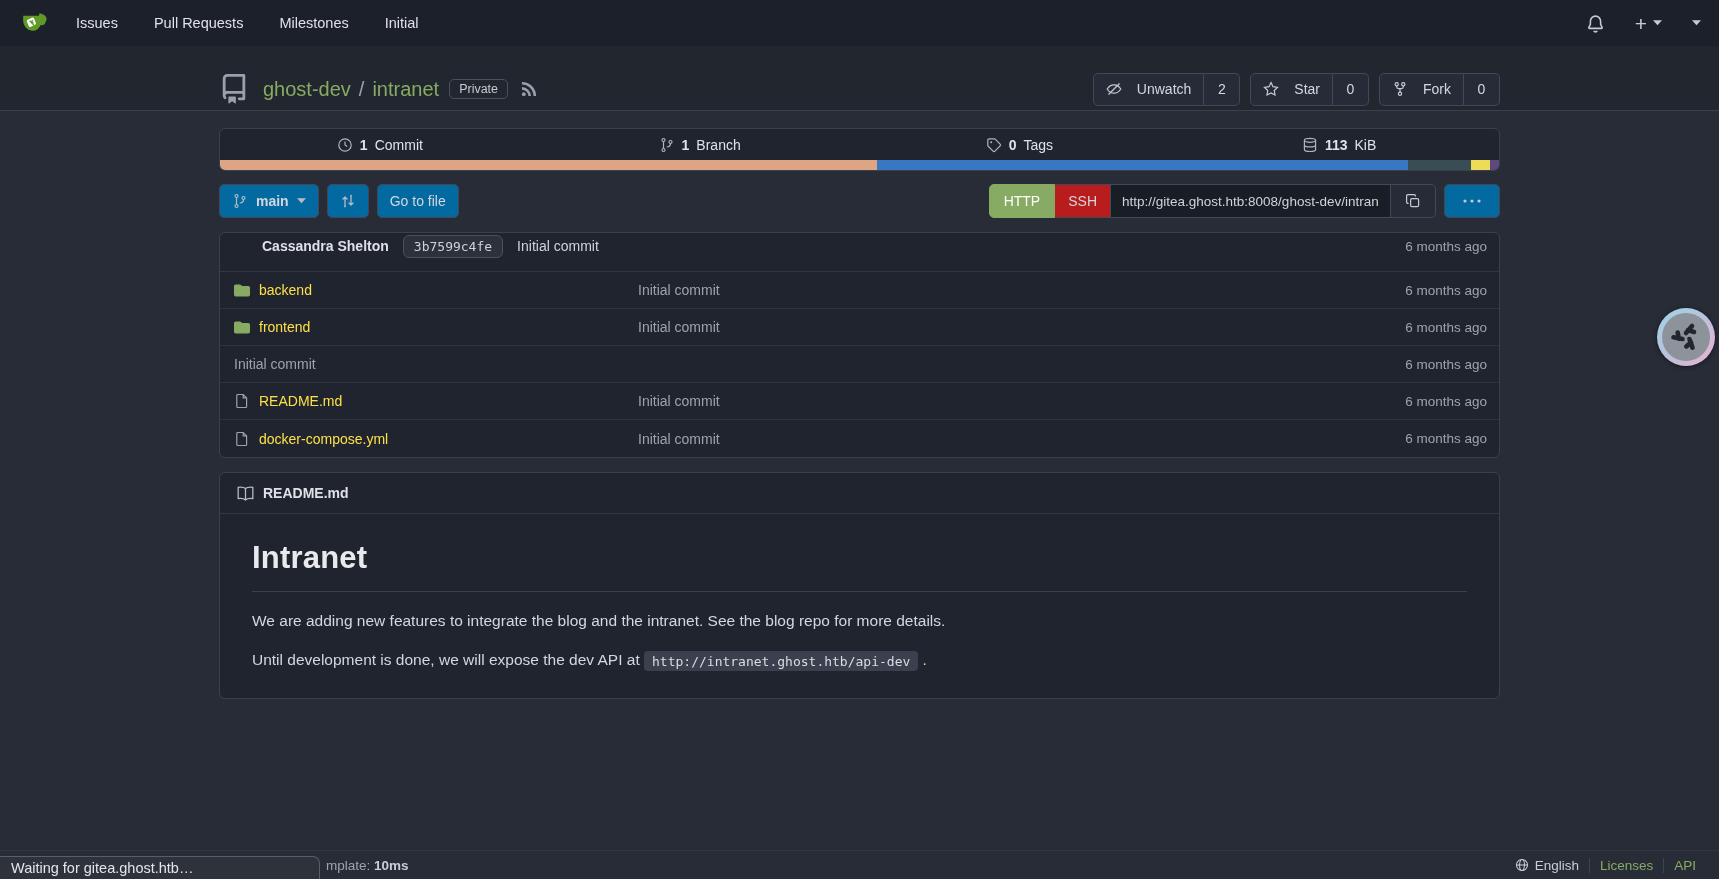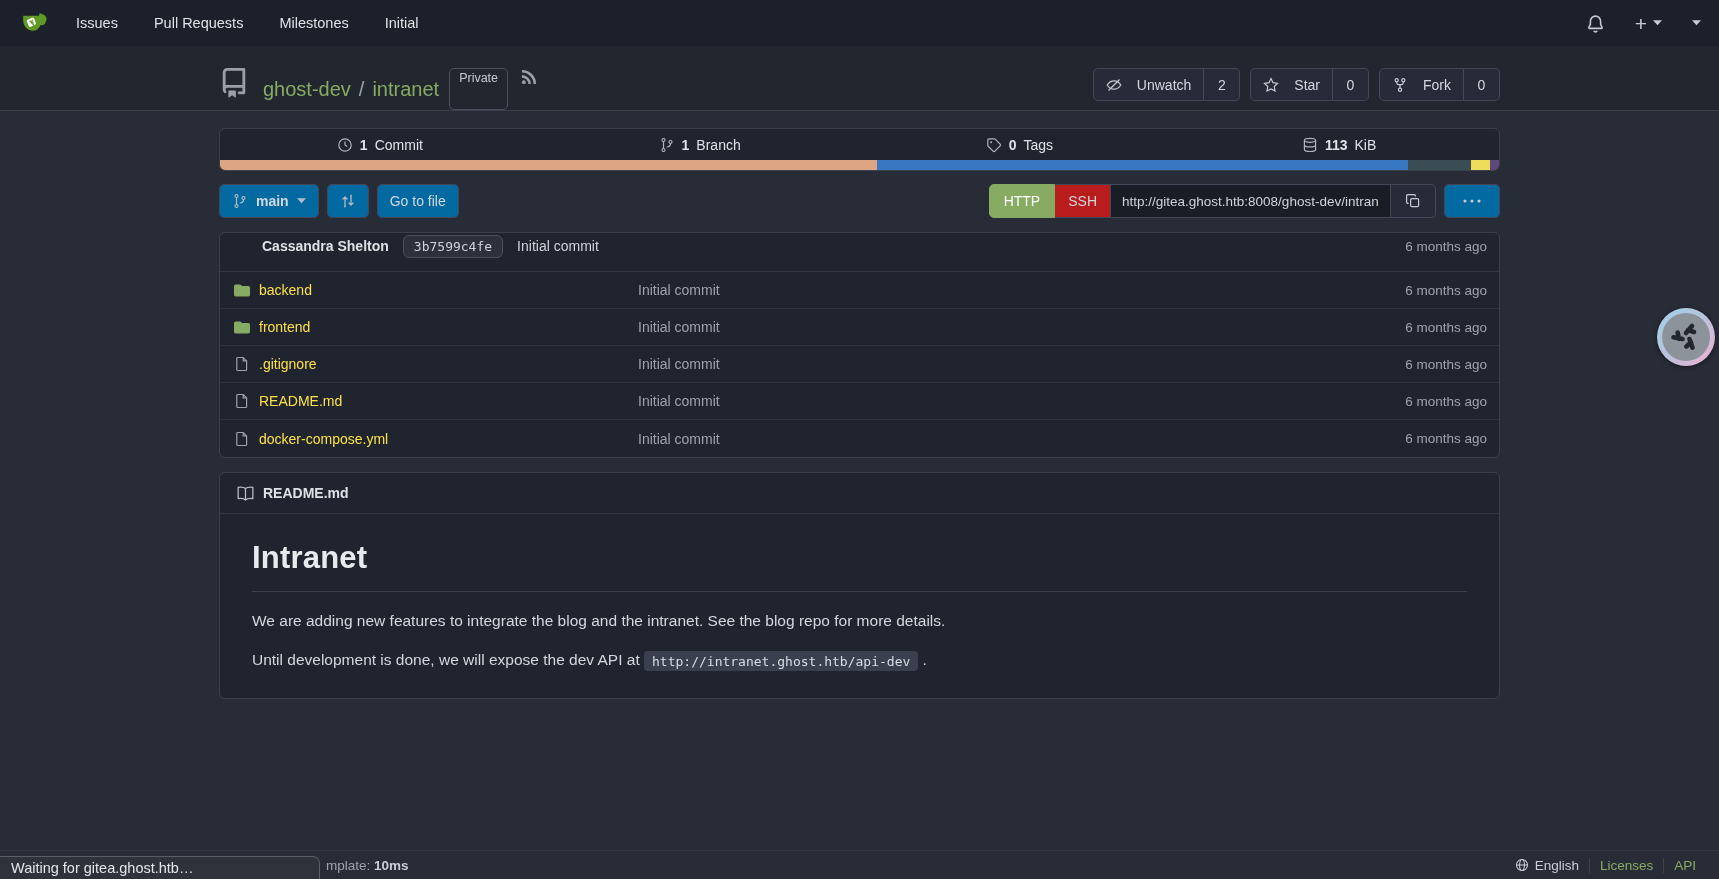--- a/index.html
+++ b/index.html
@@ -17,21 +17,21 @@
   .nav-links { display:flex; gap:36px; }
   .nav-link { font-size:14.5px; color:#dee1e6; cursor:pointer; }
   .nav-right { margin-left:auto; display:flex; align-items:center; gap:30px; color:#c6cad2; }
   .nav-iconbtn { display:flex; align-items:center; gap:6px; cursor:pointer; }
   .plus-glyph { font-size:21px; line-height:1; color:#c6cad2; font-weight:400; }
   .caret { width:9px; height:6px; }
 
   
   .repo-head { background:#22262f; border-bottom:1px solid #3b414c; }
   .rh-inner { width:1281px; margin:0 auto; }
-  .title-row { display:flex; padding-top:22px; height:64px; }
+  .title-row { display:flex; align-items:center; padding-top:22px; height:64px; }
   .repo-icon { color:#9aa0aa; margin-right:14px; }
   .repo-title { font-size:20px; display:flex; align-items:center; gap:8px; }
   .repo-link { color:#87ab63; cursor:pointer; }
   .repo-sep { color:#9da3ad; }
   .badge-private { font-size:12.5px; color:#c6cad2; border:1px solid #4a505c; border-radius:5px; padding:2px 9px; margin-left:10px; }
   .rss-icon { color:#9aa0aa; margin-left:12px; cursor:pointer; }
   .title-actions { margin-left:auto; display:flex; gap:10px; }
   .act-group { display:flex; }
   .act-btn, .act-count {
     height:33px; display:flex; align-items:center; gap:15px; font-size:14px;
@@ -348,27 +348,20 @@
           <svg class="ficon-folder" width="16" height="16" viewBox="0 0 16 16" fill="currentColor">
             <path d="M1.75 2.5h4c.46 0 .9.18 1.23.51l.82.82c.1.1.24.17.38.17h6.07c.97 0 1.75.78 1.75 1.75v7A1.75 1.75 0 0 1 14.25 14.5H1.75A1.75 1.75 0 0 1 0 12.75v-8.5C0 3.28.78 2.5 1.75 2.5z"></path>
           </svg>
           <a>frontend</a>
         </span>
         <a class="fmsg">Initial commit</a>
         <span class="row-time">6 months ago</span>
       </div>
 
       <div class="frow">
-        <span class="fname">
-          <svg class="ficon-file" width="16" height="16" viewBox="0 0 16 16" fill="none" stroke="currentColor" stroke-width="1.2">
-            <path d="M3.8 1.5h5.4L12.6 4.9v8.6a1 1 0 0 1-1 1H3.8a1 1 0 0 1-1-1V2.5a1 1 0 0 1 1-1z"></path>
-            <path d="M9.2 1.5v3.4h3.4"></path>
-          </svg>
-          <a>.gitignore</a>
-        </span>
         <a class="fmsg">Initial commit</a>
         <span class="row-time">6 months ago</span>
       </div>
 
       <div class="frow">
         <span class="fname">
           <svg class="ficon-file" width="16" height="16" viewBox="0 0 16 16" fill="none" stroke="currentColor" stroke-width="1.2">
             <path d="M3.8 1.5h5.4L12.6 4.9v8.6a1 1 0 0 1-1 1H3.8a1 1 0 0 1-1-1V2.5a1 1 0 0 1 1-1z"></path>
             <path d="M9.2 1.5v3.4h3.4"></path>
           </svg>

